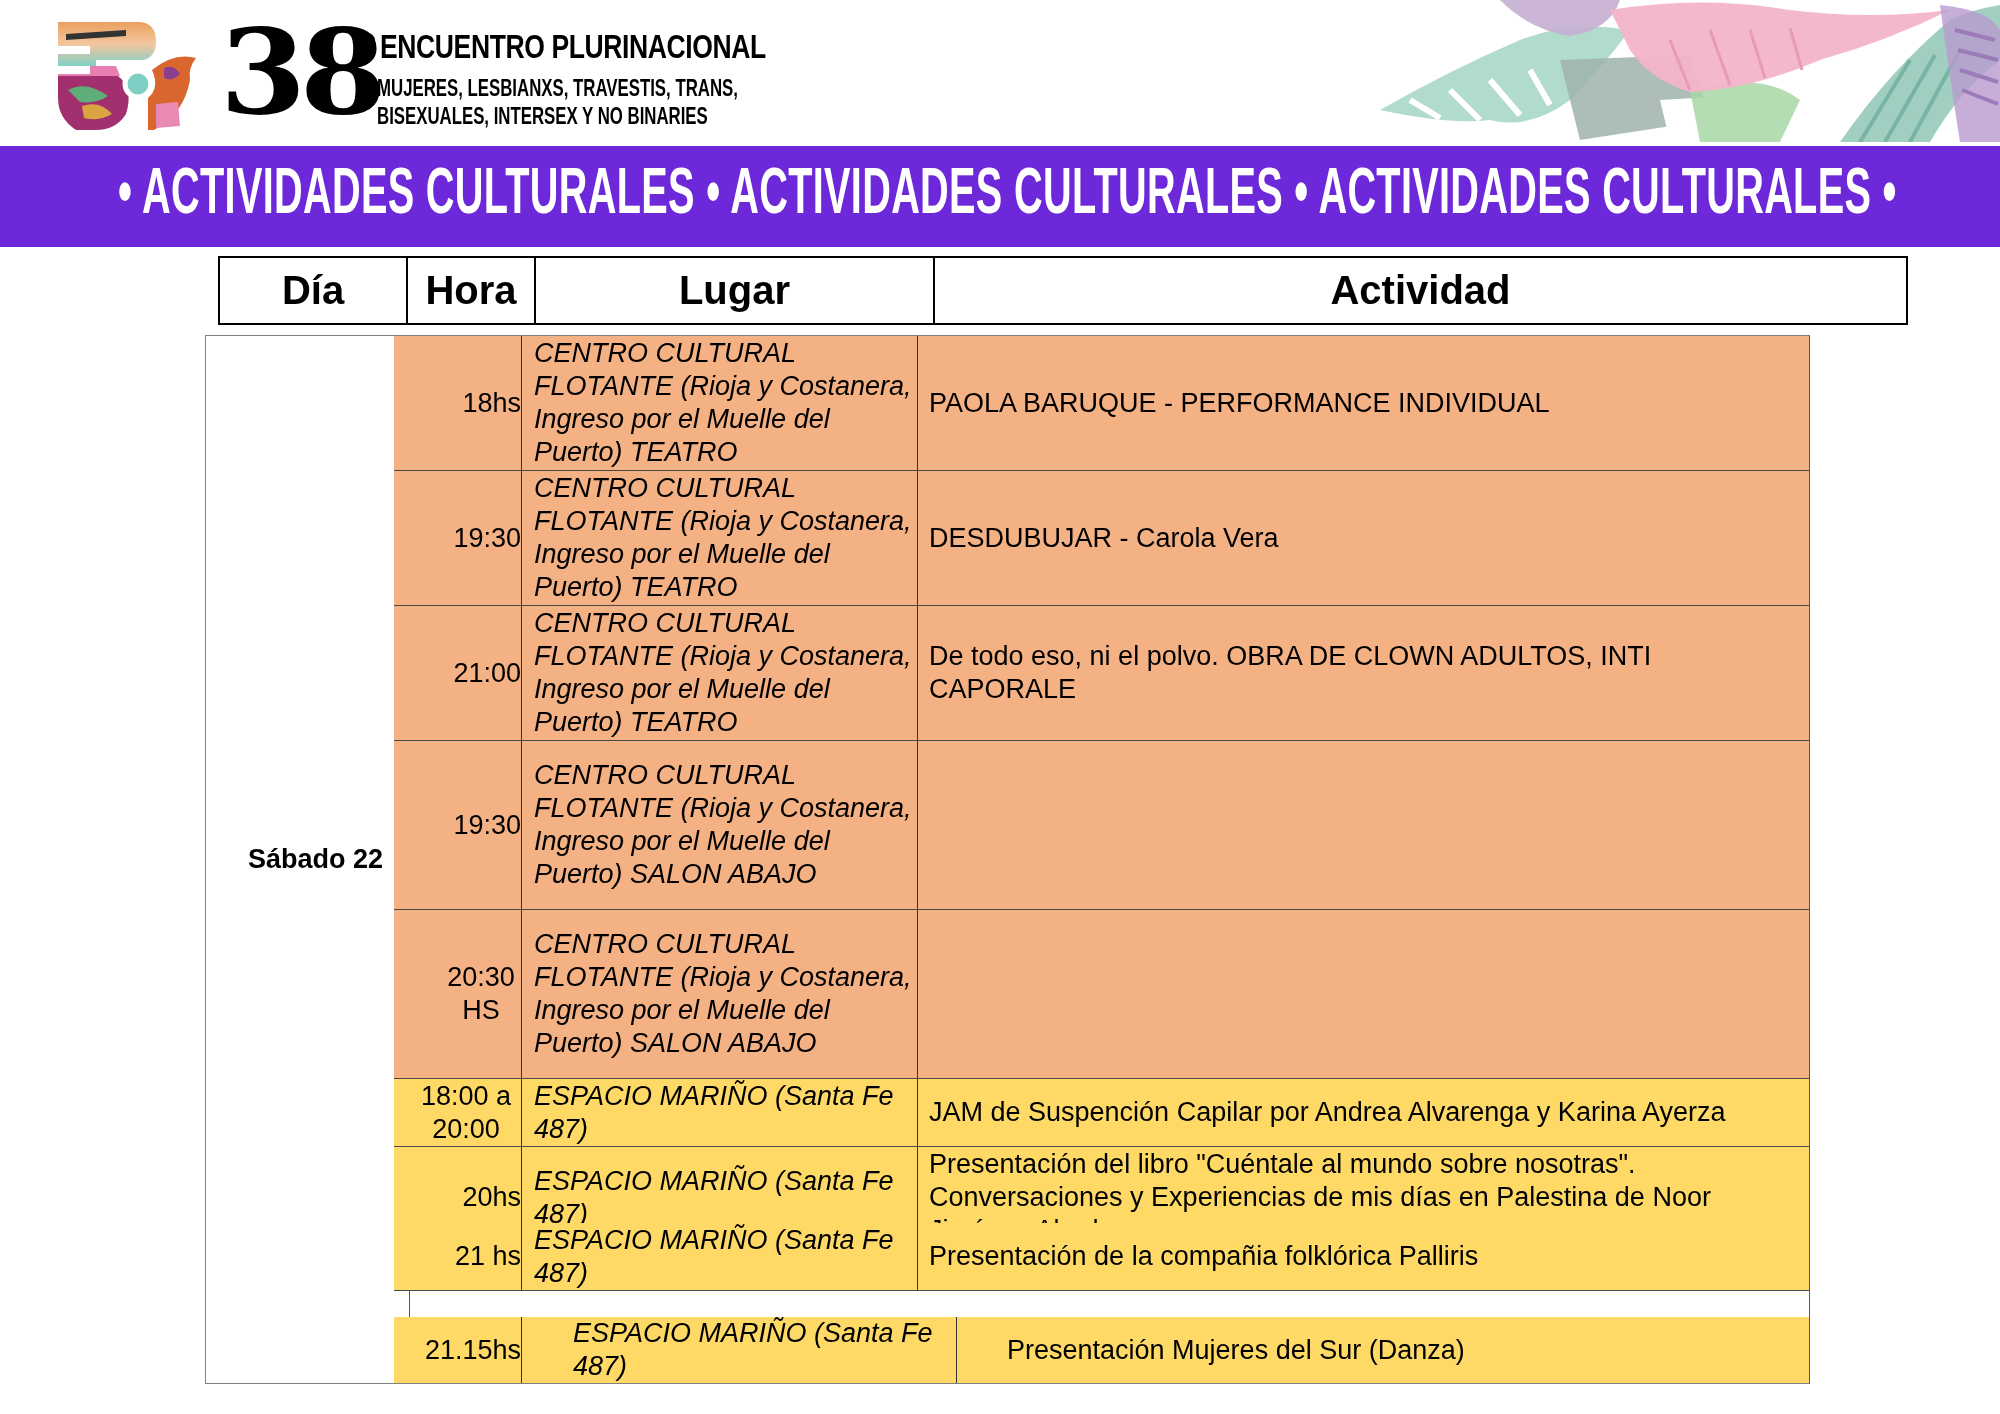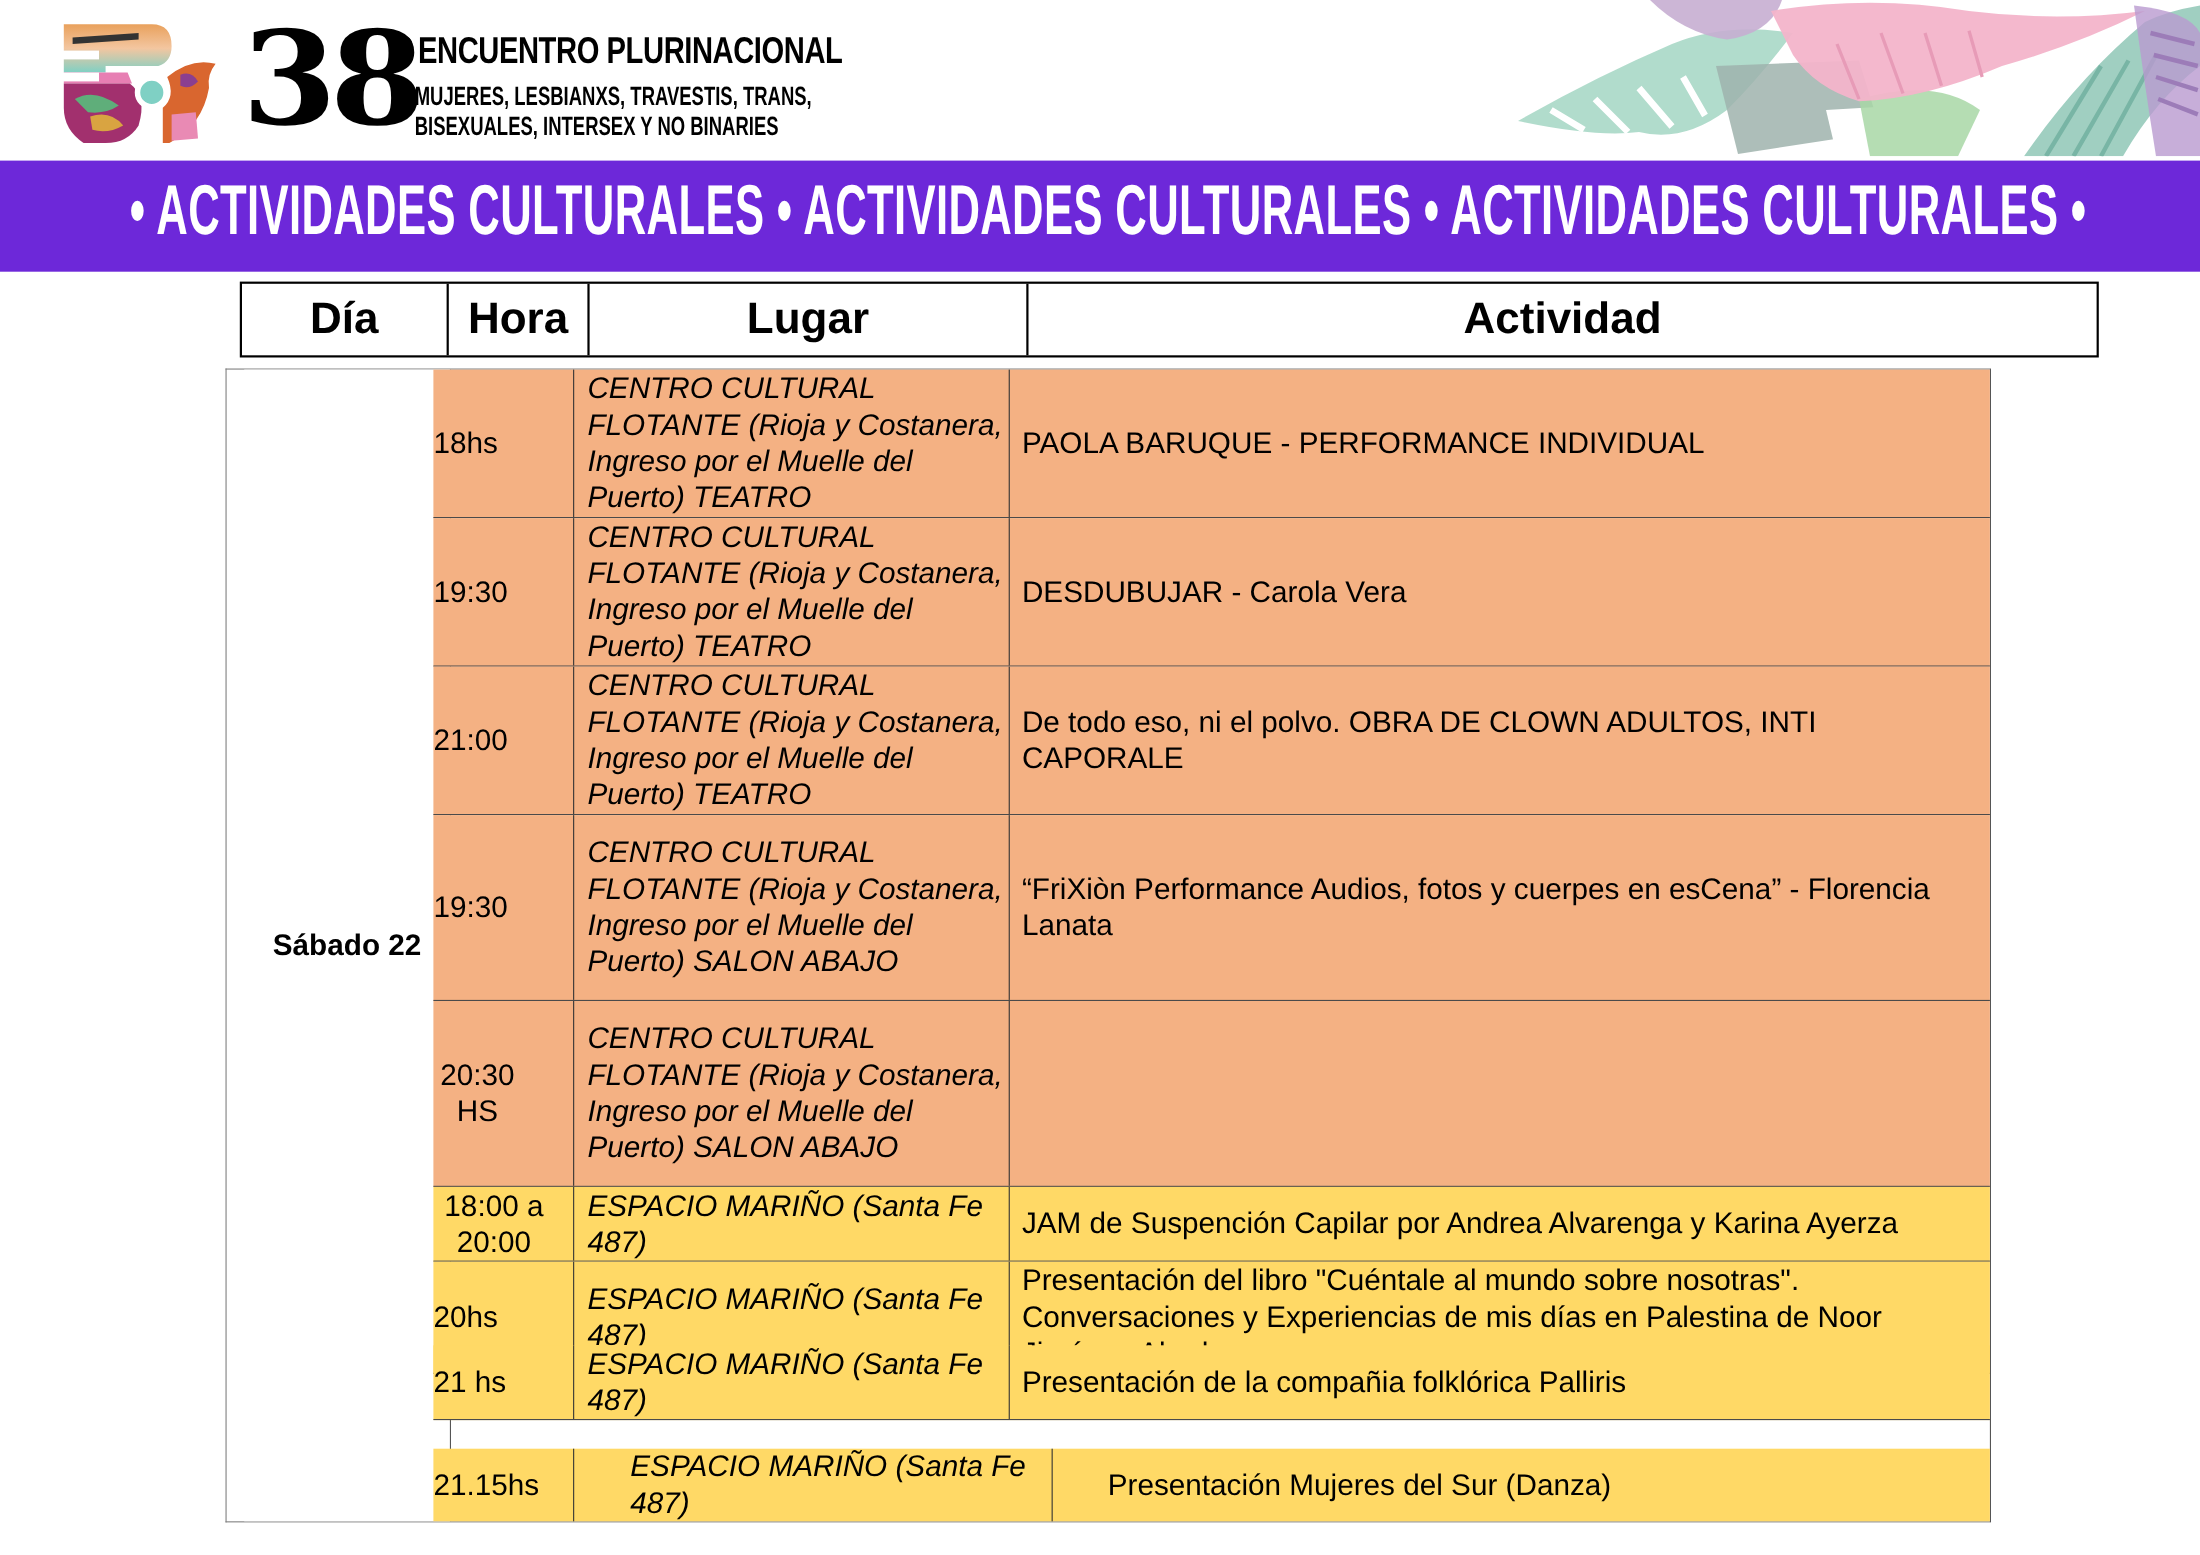--- a/index.html
+++ b/index.html
@@ -75,21 +75,21 @@
   }
   .rows { position: absolute; left: 188px; top: 0; right: 0; height: 100%; }
   .row {
     position: absolute; left: 0; right: 0; display: flex;
     border-bottom: 1.5px solid #4a4a4a;
   }
   .row:last-child { border-bottom: none; gap: 39px; }
   .row.salmon { background: #f4b183; }
   .row.yellow { background: #ffd966; }
   .cell { height: 100%; display: flex; align-items: center; font-size: 27px; line-height: 33px; }
-  .cell.hora { width: 128px; justify-content: flex-start; text-align: center; border-right: 1.5px solid #333; }
+  .cell.hora { width: 128px; justify-content: flex-end; text-align: center; border-right: 1.5px solid #333; }
   .cell.lugar { width: 396px; padding-left: 12px; border-right: 1.5px solid #333; font-style: italic; }
   .cell.act { flex: 1; padding-left: 11px; padding-right: 8px; }
   .cell span { display: block; }
 </style>
 </head>
 <body>
 
 <div class="logo">
   <svg width="146" height="114" viewBox="0 0 146 114">
     <defs>
@@ -201,23 +201,20 @@
           <span>De todo eso, ni el polvo. OBRA DE CLOWN ADULTOS, INTI CAPORALE</span>
         </div>
     </div>
     <div class="row salmon" style="top:405px;height:169px;">
       <div class="cell hora">
           <span>19:30</span>
         </div>
       <div class="cell lugar">
           <span>CENTRO CULTURAL FLOTANTE (Rioja y Costanera, Ingreso por el Muelle del Puerto) SALON ABAJO</span>
         </div>
-      <div class="cell act">
-          <span>“FriXiòn Performance  Audios, fotos y cuerpes en esCena” - Florencia Lanata</span>
-        </div>
     </div>
     <div class="row salmon" style="top:574px;height:169px;">
       <div class="cell hora">
           <span style="width:80px;">20:30 HS</span>
         </div>
       <div class="cell lugar">
           <span>CENTRO CULTURAL FLOTANTE (Rioja y Costanera, Ingreso por el Muelle del Puerto) SALON ABAJO</span>
         </div>
     </div>
     <div class="row yellow" style="top:743px;height:68px;">

